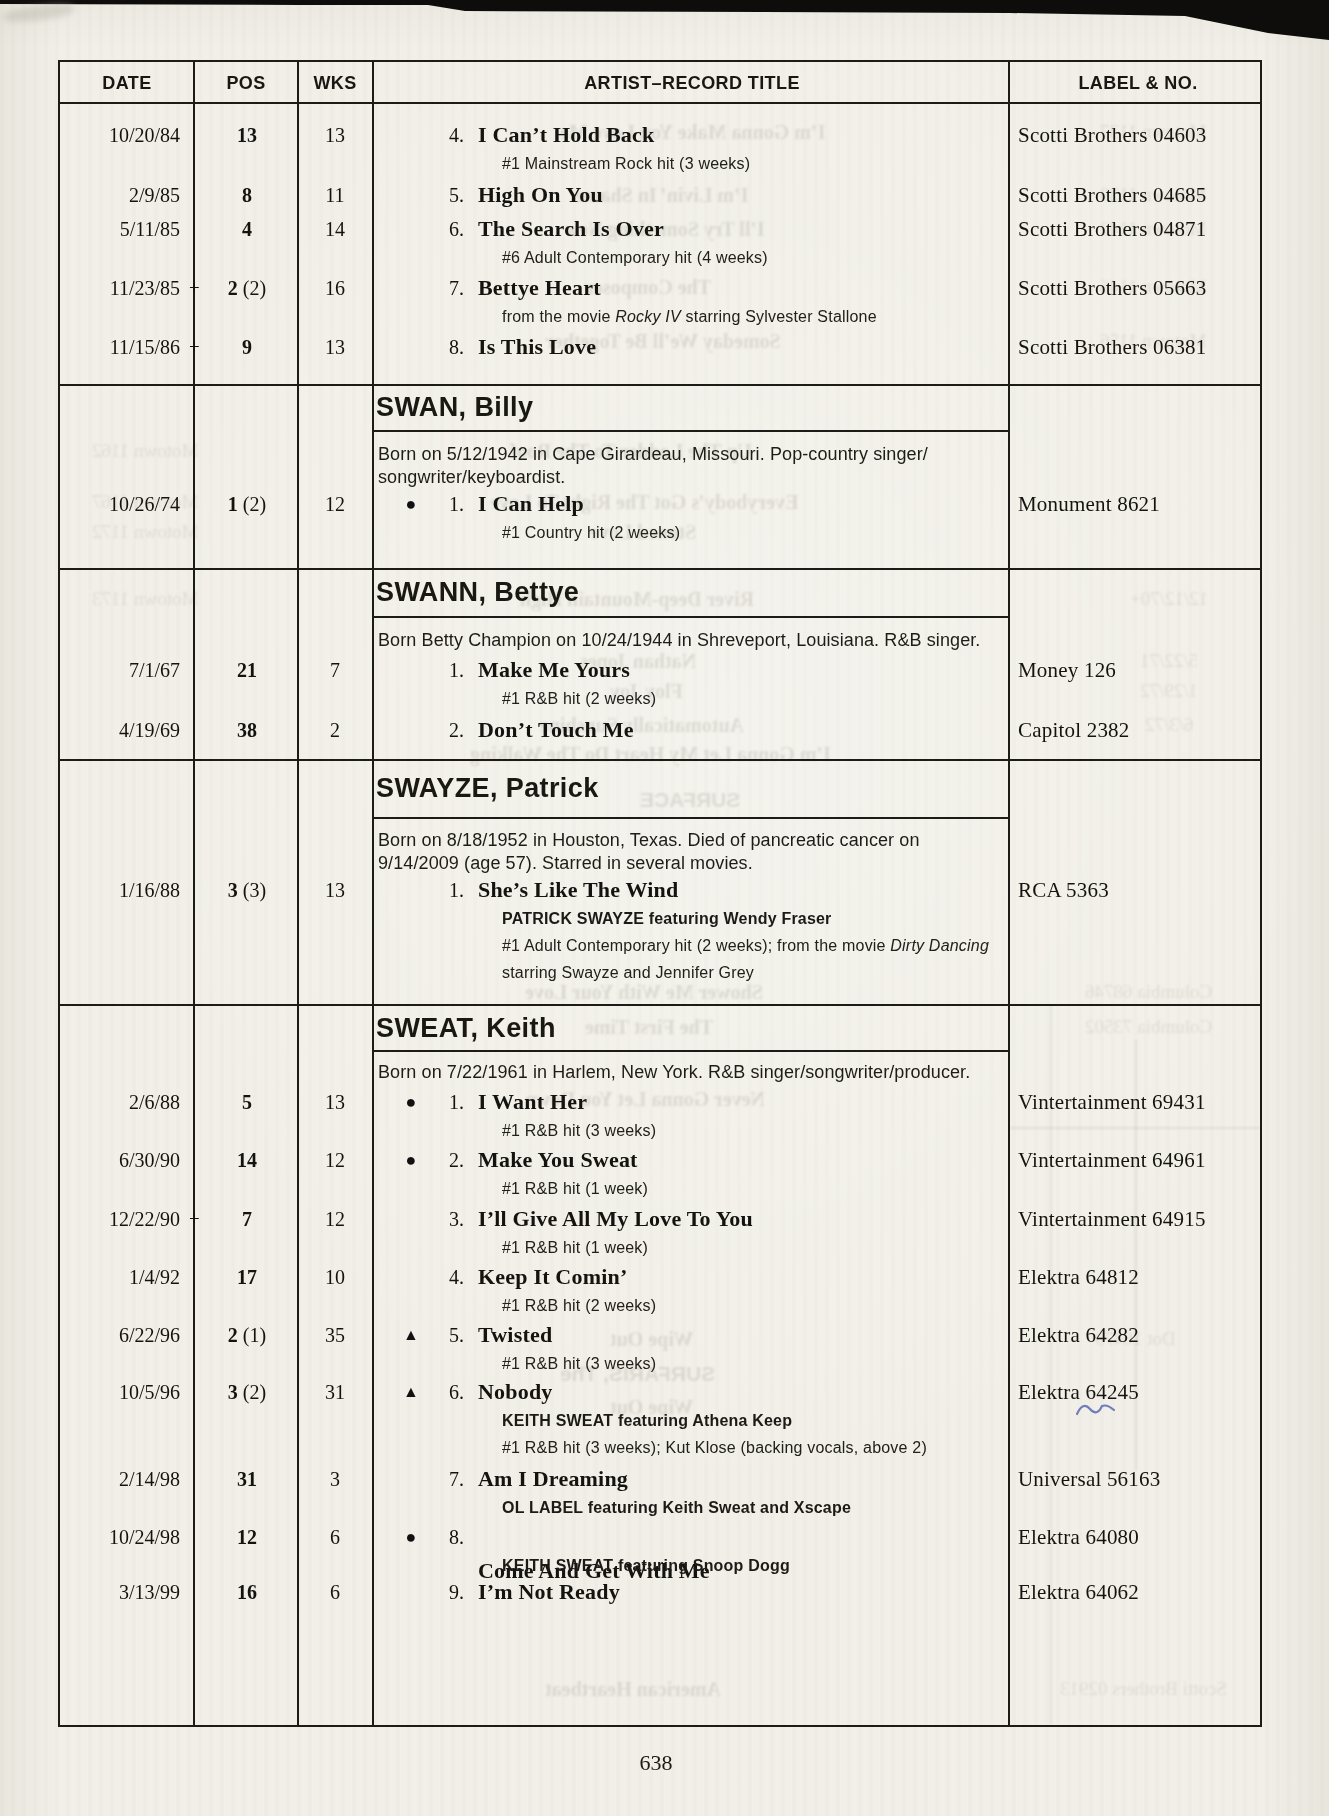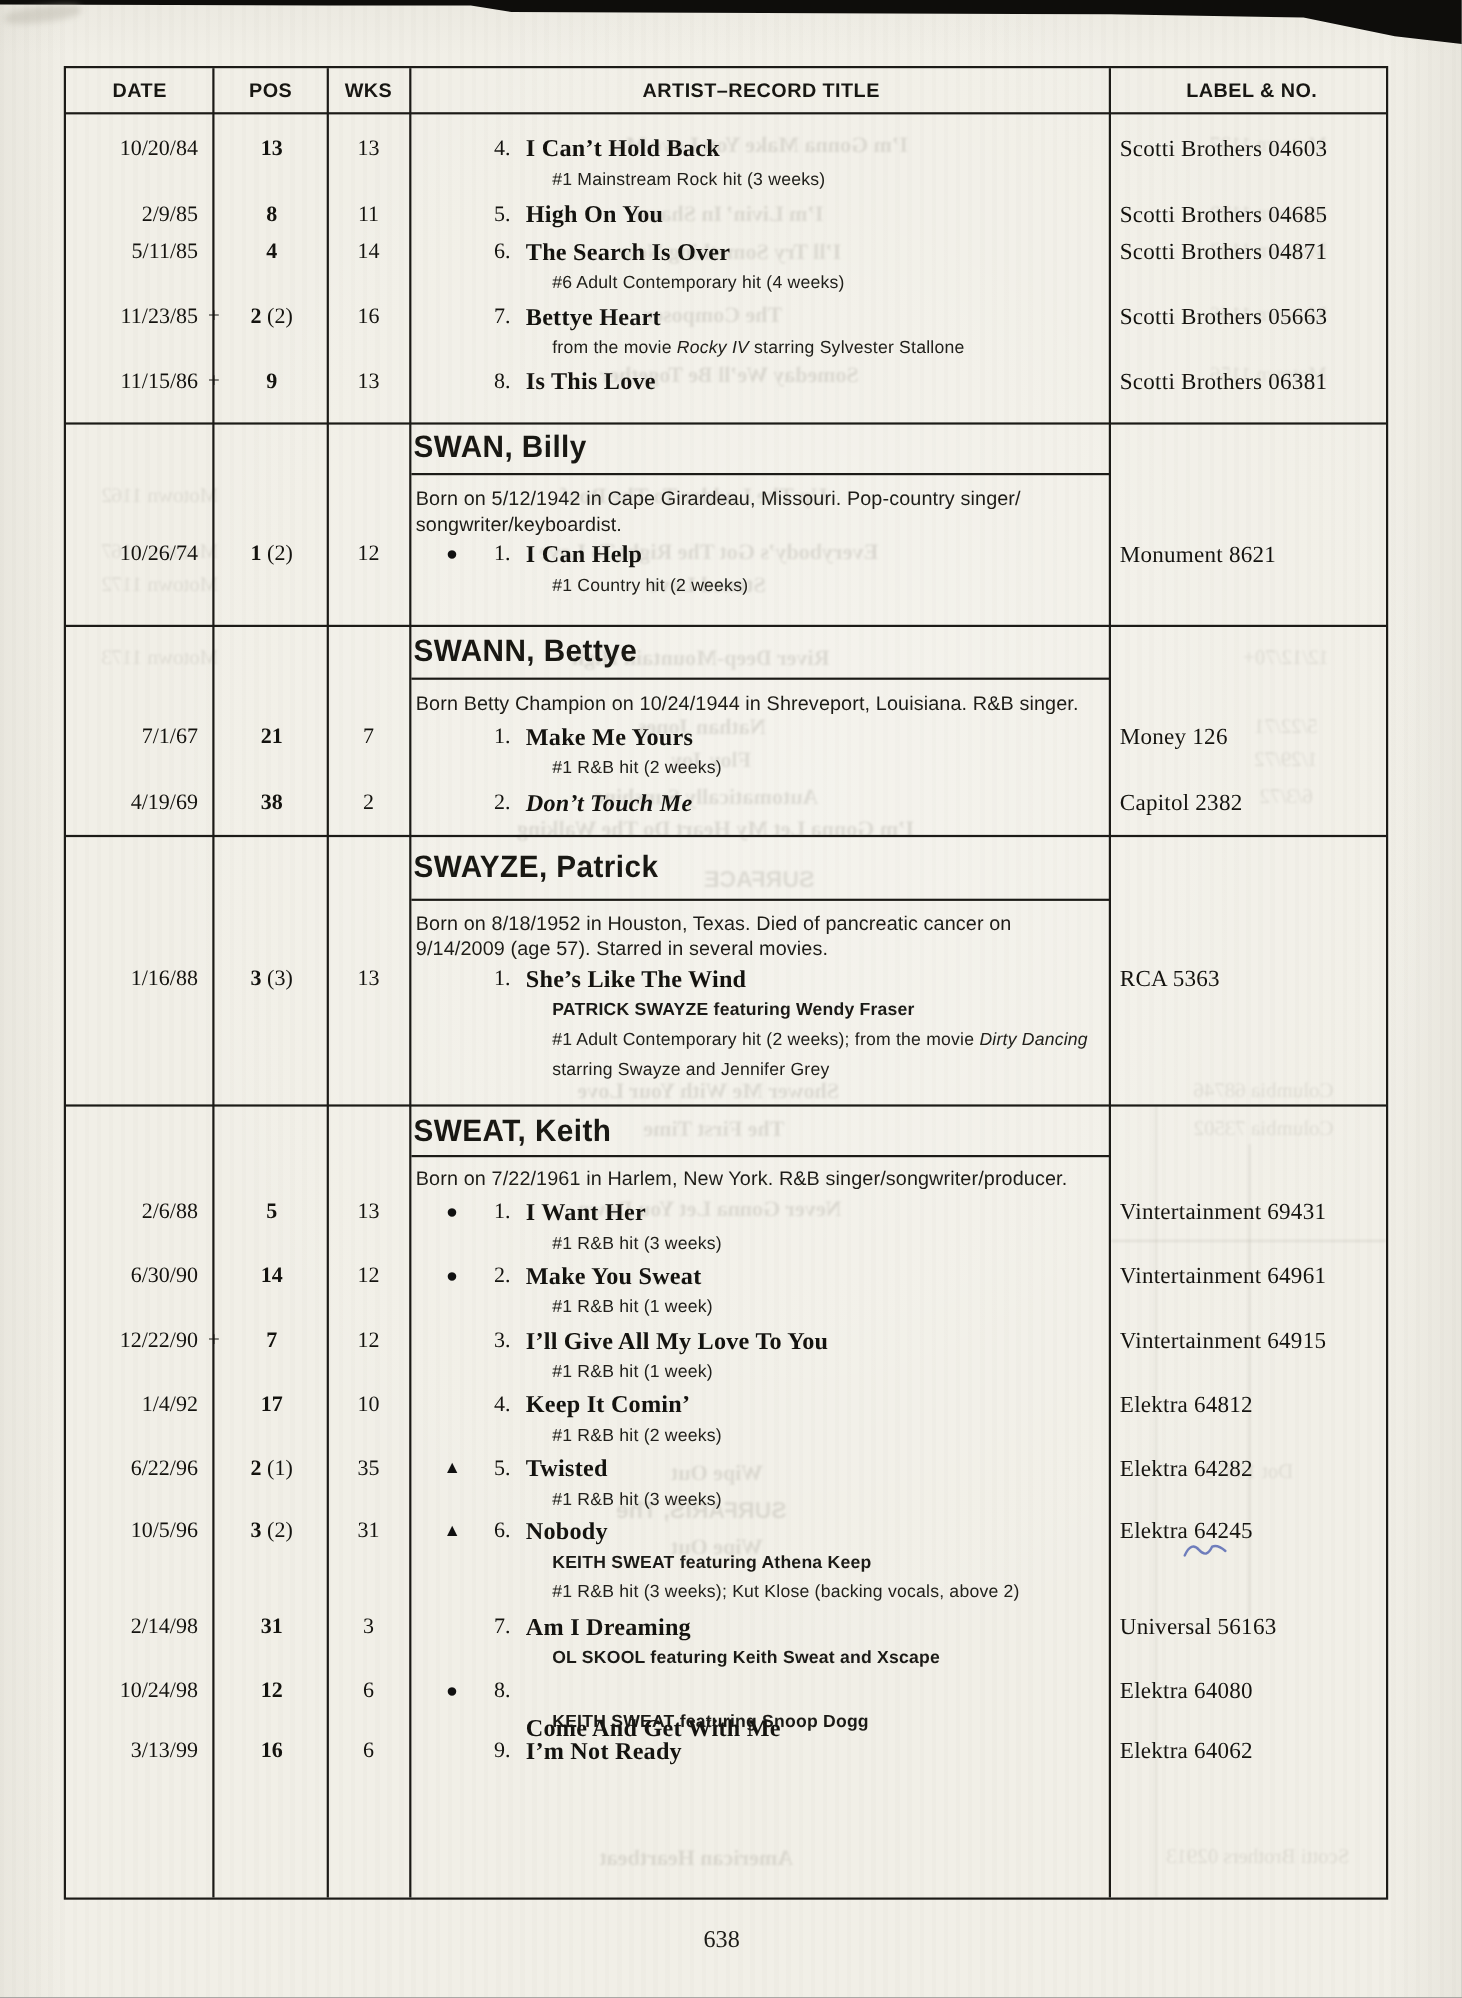--- a/index.html
+++ b/index.html
@@ -172,21 +172,21 @@
         <div class="cell pos" style="left: 137px; top: 608px; transform: translateY(-50%); width: 100px;"><b>21</b></div>
         <div class="cell wks" style="left: 244px; top: 608px; transform: translateY(-50%); width: 62px;">7</div>
         <div class="cell num" style="left: 346px; top: 608px; transform: translateY(-50%); width: 58px;">1.</div>
         <div class="cell title" style="left: 418px; top: 608px; transform: translateY(-50%);">Make Me Yours</div>
         <div class="cell note" style="left: 442px; top: 637px; transform: translateY(-50%);">#1 R&amp;B hit (2 weeks)</div>
         <div class="cell label" style="left: 958px; top: 608px; transform: translateY(-50%);">Money 126</div>
         <div class="cell date" style="left: 8px; top: 668px; transform: translateY(-50%); width: 112px;">4/19/69</div>
         <div class="cell pos" style="left: 137px; top: 668px; transform: translateY(-50%); width: 100px;"><b>38</b></div>
         <div class="cell wks" style="left: 244px; top: 668px; transform: translateY(-50%); width: 62px;">2</div>
         <div class="cell num" style="left: 346px; top: 668px; transform: translateY(-50%); width: 58px;">2.</div>
-        <div class="cell title" style="left: 418px; top: 668px; transform: translateY(-50%); font-style: italic;">Don’t Touch Me</div>
+        <div class="cell title" style="left: 418px; top: 668px; transform: translateY(-50%);">Don’t Touch Me</div>
         <div class="cell label" style="left: 958px; top: 668px; transform: translateY(-50%);">Capitol 2382</div>
         <div class="hline" style="top: 697px;"></div>
         <div class="artist-name" style="left: 316px; top: 726px; transform: translateY(-50%) scale(1, 1.04);">SWAYZE, Patrick</div>
         <div class="namerule" style="left: 314px; width: 636px; top: 755px;"></div>
         <div class="bio" style="left: 318px; top: 778px; transform: translateY(-50%);">Born on 8/18/1952 in Houston, Texas. Died of pancreatic cancer on</div>
         <div class="bio" style="left: 318px; top: 801px; transform: translateY(-50%);">9/14/2009 (age 57). Starred in several movies.</div>
         <div class="cell date" style="left: 8px; top: 828px; transform: translateY(-50%); width: 112px;">1/16/88</div>
         <div class="cell pos" style="left: 137px; top: 828px; transform: translateY(-50%); width: 100px;"><b>3</b> (3)</div>
         <div class="cell wks" style="left: 244px; top: 828px; transform: translateY(-50%); width: 62px;">13</div>
         <div class="cell num" style="left: 346px; top: 828px; transform: translateY(-50%); width: 58px;">1.</div>
@@ -245,21 +245,21 @@
         <div class="cell num" style="left: 346px; top: 1330px; transform: translateY(-50%); width: 58px;">6.</div>
         <div class="cell title" style="left: 418px; top: 1330px; transform: translateY(-50%);">Nobody</div>
         <div class="cell credit" style="left: 442px; top: 1359px; transform: translateY(-50%);">KEITH SWEAT featuring Athena Keep</div>
         <div class="cell note" style="left: 442px; top: 1386px; transform: translateY(-50%);">#1 R&amp;B hit (3 weeks); Kut Klose (backing vocals, above 2)</div>
         <div class="cell label" style="left: 958px; top: 1330px; transform: translateY(-50%);">Elektra 64245</div>
         <div class="cell date" style="left: 8px; top: 1417px; transform: translateY(-50%); width: 112px;">2/14/98</div>
         <div class="cell pos" style="left: 137px; top: 1417px; transform: translateY(-50%); width: 100px;"><b>31</b></div>
         <div class="cell wks" style="left: 244px; top: 1417px; transform: translateY(-50%); width: 62px;">3</div>
         <div class="cell num" style="left: 346px; top: 1417px; transform: translateY(-50%); width: 58px;">7.</div>
         <div class="cell title" style="left: 418px; top: 1417px; transform: translateY(-50%);">Am I Dreaming</div>
-        <div class="cell credit" style="left: 442px; top: 1446px; transform: translateY(-50%);">OL SKOOL featuring Keith Sweat and Xscape</div>
+        <div class="cell credit" style="left: 442px; top: 1446px; transform: translateY(-50%);">OL LABEL featuring Keith Sweat and Xscape</div>
         <div class="cell label" style="left: 958px; top: 1417px; transform: translateY(-50%);">Universal 56163</div>
         <div class="cell date" style="left: 8px; top: 1475px; transform: translateY(-50%); width: 112px;">10/24/98</div>
         <div class="cell pos" style="left: 137px; top: 1475px; transform: translateY(-50%); width: 100px;"><b>12</b></div>
         <div class="cell wks" style="left: 244px; top: 1475px; transform: translateY(-50%); width: 62px;">6</div>
         <div class="cell sym" style="left: 336px; top: 1475px; transform: translateY(-50%); width: 30px;">●</div>
         <div class="cell num" style="left: 346px; top: 1475px; transform: translateY(-50%); width: 58px;">8.</div>
         <div class="cell title" style="left: 418px; top: 1475px; transform: translateY(-50%); margin-top: 34px;">Come And Get With Me</div>
         <div class="cell credit" style="left: 442px; top: 1504px; transform: translateY(-50%);">KEITH SWEAT featuring Snoop Dogg</div>
         <div class="cell label" style="left: 958px; top: 1475px; transform: translateY(-50%);">Elektra 64080</div>
         <div class="cell date" style="left: 8px; top: 1530px; transform: translateY(-50%); width: 112px;">3/13/99</div>

